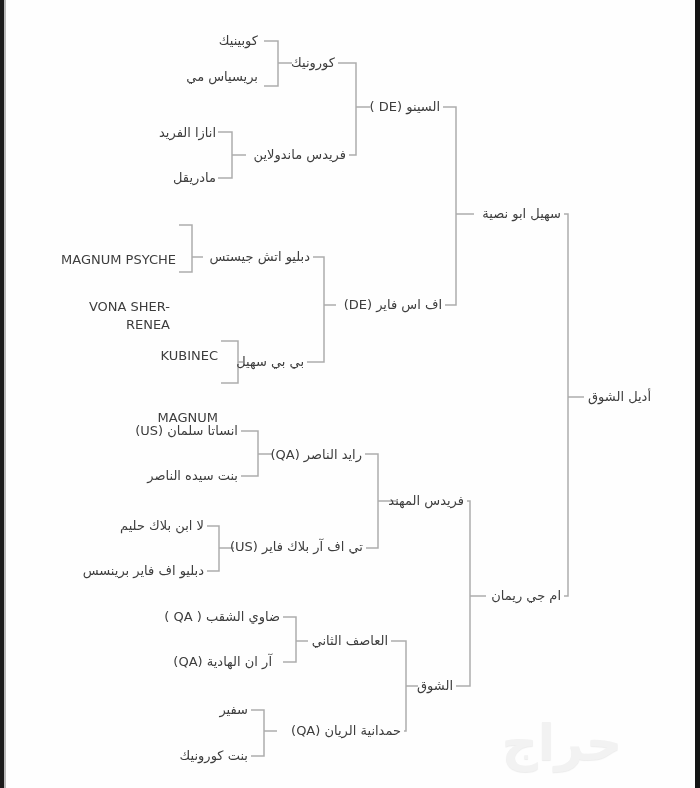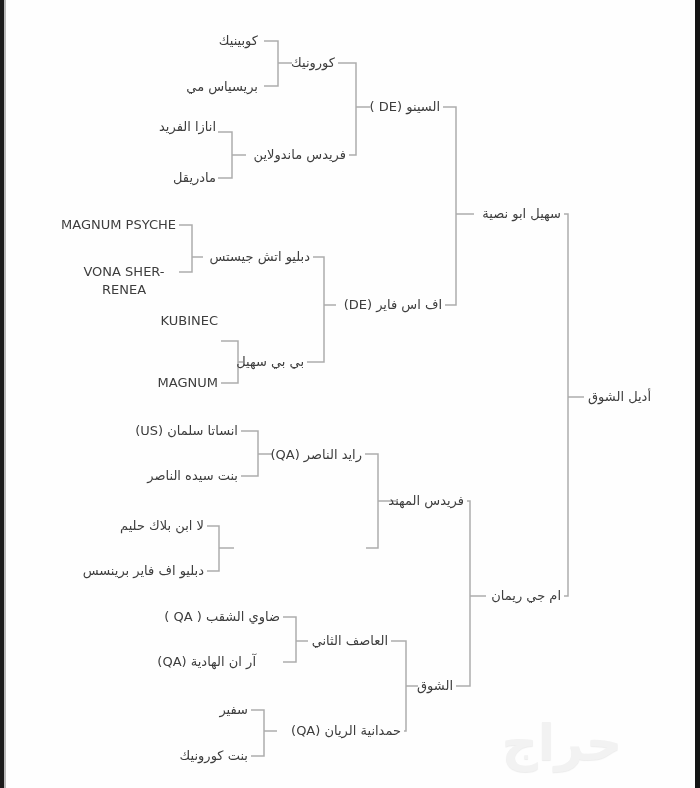--- a/index.html
+++ b/index.html
@@ -16,22 +16,22 @@
   #right-bar{right:0;width:5px;background:#141414;}
   #connectors{position:absolute;left:0;top:0;}
   .node{
     position:absolute;
     white-space:nowrap;
     font-size:13px;
     line-height:18px;
     color:#3d3d3d;
     direction:rtl;
   }
-  .node.ltr{direction:ltr;}
-  .node.wrap{white-space:normal;width:92px;text-align:center;}
+  .node.ltr{direction:ltr;margin-top:35px;}
+  .node.wrap{white-space:normal;width:92px;text-align:right;}
   #watermark{
     position:absolute;
     right:78px;top:714px;
     font-size:50px;
     font-weight:bold;
     color:#f2f2f2;
     text-shadow:0 1px 1px #ececec;
     direction:rtl;
   }
 </style>
@@ -54,41 +54,42 @@
       <path d="M365 454 H378 V548 H366 M378 501 H398"></path>
       <path d="M283 617 H296 V662 H283 M296 641 H308"></path>
       <path d="M251 710 H264 V756 H251 M264 731 H277"></path>
       <path d="M391 641 H406 V731 H404 M406 686 H418"></path>
       <path d="M467 501 H470 V686 H456 M470 596 H486"></path>
       <path d="M564 214 H568 V596 H564 M568 397 H584"></path>
     </g>
   </svg>
 
   <div class="node" style="right:442px;top:32px">كوبينيك</div>
-  <div class="node" style="right:442px;top:78px">بريسياس مي</div>
-  <div class="node" style="right:484px;top:118px">انازا الفريد</div>
+  <div class="node" style="right:442px;top:68px">بريسياس مي</div>
+  <div class="node" style="right:484px;top:124px">انازا الفريد</div>
   <div class="node" style="right:484px;top:169px">مادريقل</div>
   <div class="node ltr" style="right:524px;top:216px">MAGNUM PSYCHE</div>
   <div class="node ltr wrap" style="right:530px;top:263px">VONA SHER-RENEA</div>
   <div class="node ltr" style="right:482px;top:312px">KUBINEC</div>
   <div class="node ltr" style="right:482px;top:374px">MAGNUM</div>
   <div class="node" style="right:462px;top:422px">انساتا سلمان (US)</div>
   <div class="node" style="right:462px;top:467px">بنت سيده الناصر</div>
   <div class="node" style="right:496px;top:517px">لا ابن بلاك حليم</div>
   <div class="node" style="right:496px;top:562px">دبليو اف فاير برينسس</div>
   <div class="node" style="right:420px;top:608px">ضاوي الشقب ( QA )</div>
-  <div class="node" style="right:444px;top:653px">آر ان الهادية (QA)</div>
+  <div class="node" style="right:428px;top:653px">آر ان الهادية (QA)</div>
   <div class="node" style="right:452px;top:701px">سفير</div>
   <div class="node" style="right:452px;top:747px">بنت كورونيك</div>
 
   <div class="node" style="right:365px;top:54px">كورونيك</div>
   <div class="node" style="right:354px;top:146px">فريدس ماندولاين</div>
   <div class="node" style="right:390px;top:248px">دبليو اتش جيستس</div>
   <div class="node" style="right:396px;top:353px">بي بي سهيل</div>
   <div class="node" style="right:338px;top:446px">رايد الناصر (QA)</div>
+  <div class="node" style="right:337px;top:538px">تي اف آر بلاك فاير (US)</div>
   <div class="node" style="right:312px;top:632px">العاصف الثاني</div>
   <div class="node" style="right:299px;top:722px">حمدانية الريان (QA)</div>
 
   <div class="node" style="right:260px;top:98px">السينو (DE )</div>
   <div class="node" style="right:258px;top:296px">اف اس فاير (DE)</div>
   <div class="node" style="right:236px;top:492px">فريدس المهند</div>
   <div class="node" style="right:247px;top:677px">الشوق</div>
 
   <div class="node" style="right:139px;top:205px">سهيل ابو نصية</div>
   <div class="node" style="right:139px;top:587px">ام جي ريمان</div>

